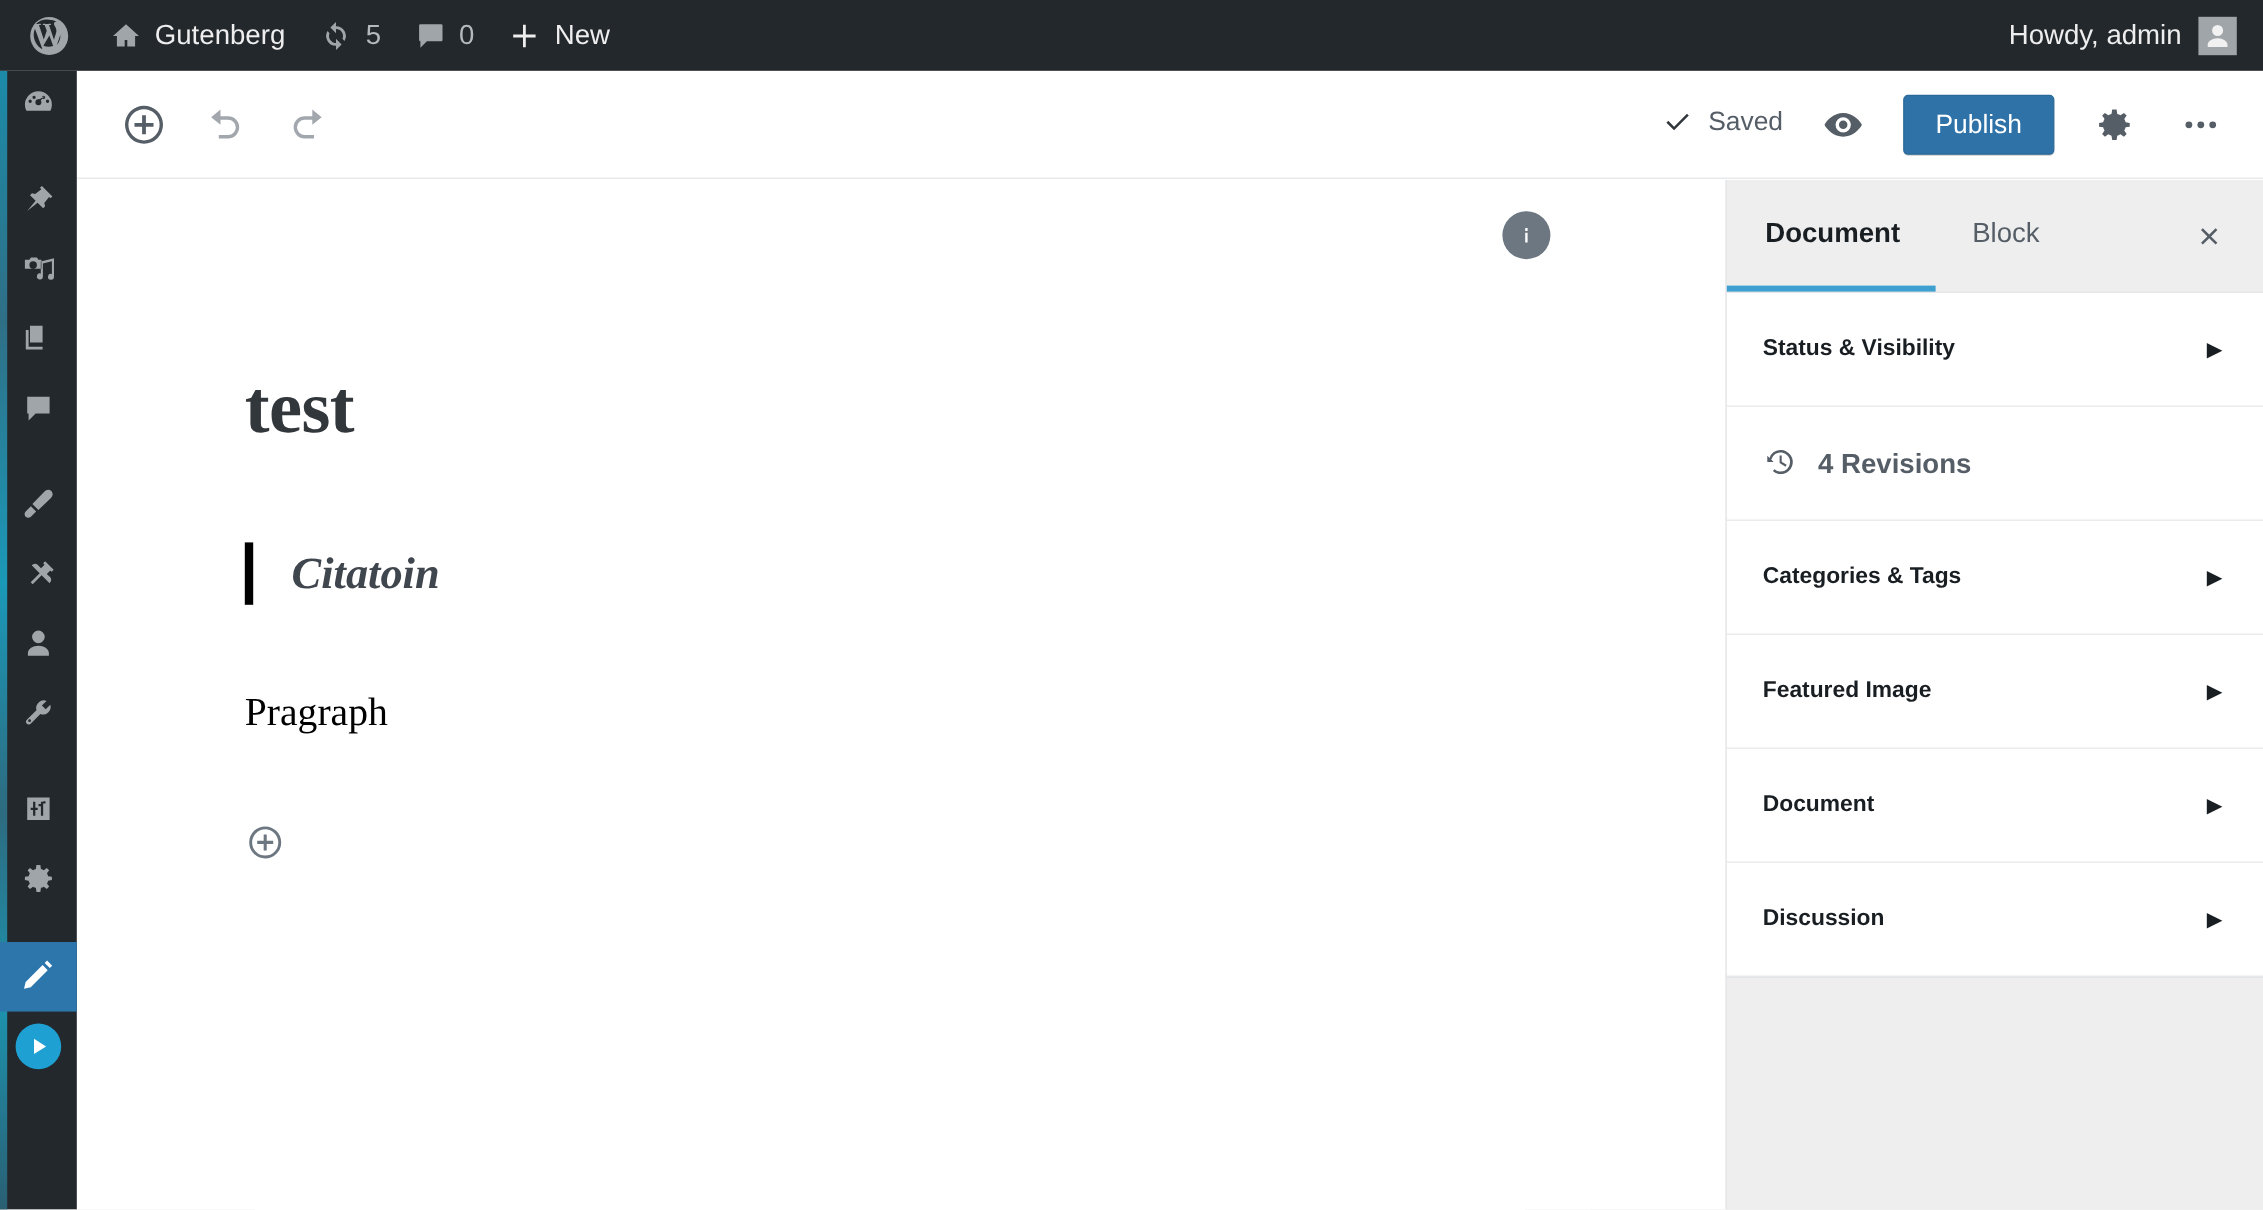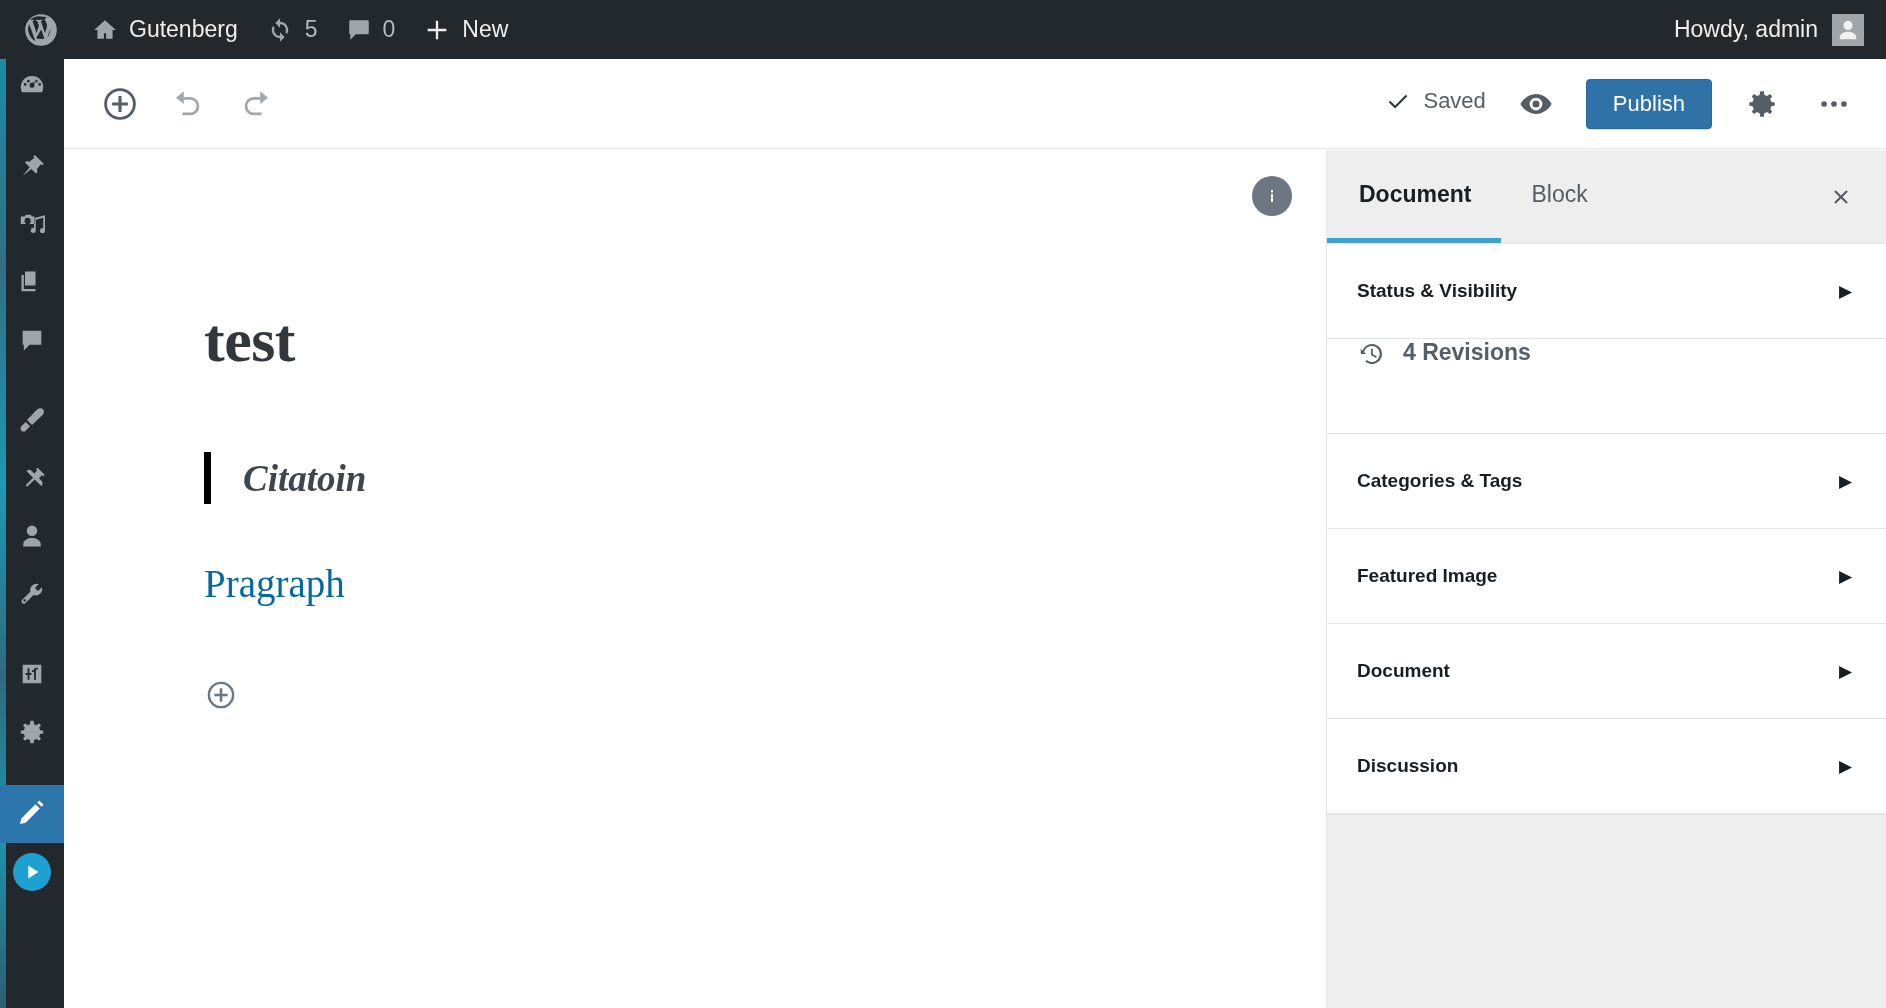--- a/index.html
+++ b/index.html
@@ -113,34 +113,34 @@
     margin-top: 78px; border-left: 7px solid #000000;
     padding: 2px 0 2px 32px; min-height: 52px;
     display: flex; align-items: center;
   }
   .blk-quote p {
     font-family: "Liberation Serif", serif;
     font-style: italic; font-weight: bold;
     font-size: 37px; color: #40464d;
   }
   .blk-para {
-    margin-top: 57px;
+    margin-top: 72px;
     font-family: "Liberation Serif", serif;
-    font-size: 39px; color: #0369a1;
+    font-size: 33px; color: #000000;
   }
   .blk-inserter { margin-top: 72px; }
   .inserter-btn {
     background: none; border: none; padding: 0; cursor: pointer;
     display: flex; align-items: center;
   }
   .inserter-btn svg { fill: #6c7781; }
 
   
   .sidebar {
-    position: absolute; top: 150px; right: 0; width: 560px; bottom: 0;
+    position: absolute; top: 150px; right: 0; width: 448px; bottom: 0;
     background: #e5e5e5; border-left: 1px solid #e2e4e7; z-index: 20;
     display: flex; flex-direction: column;
   }
   .sb-tabs {
     height: 94px; background: #eeeeee; border-bottom: 1px solid #e2e4e7;
     display: flex; align-items: stretch; position: relative;
   }
   .sb-tab {
     background: none; border: none; cursor: pointer; padding: 0 30px;
     font-family: "Liberation Sans", sans-serif; font-size: 23px;
@@ -159,21 +159,21 @@
     border-bottom: 1px solid #e2e4e7; background: #ffffff;
   }
   .panel-head {
     height: 94px; display: flex; align-items: center;
     padding: 0 34px 0 30px; cursor: pointer; background: none;
     border: none; width: 100%; font-family: "Liberation Sans", sans-serif;
   }
   .panel-title { font-size: 19px; font-weight: bold; color: #191e23; }
   .panel-arrow { margin-left: auto; font-size: 17px; color: #191e23; line-height: 1; }
   .rev-row {
-    height: 94px; display: flex; align-items: flex-start; gap: 16px;
+    height: 94px; display: flex; align-items: center; gap: 16px;
     padding: 0 30px; cursor: pointer; background: none; border: none;
     width: 100%; font-family: "Liberation Sans", sans-serif;
   }
   .rev-row svg { fill: #555d66; flex: none; }
   .rev-label { font-size: 23px; font-weight: bold; color: #555d66; }
   .sb-filler { flex: 1; background: #eeeeee; border-top: 1px solid #e2e4e7; }
 </style>
 </head>
 <body>
 

